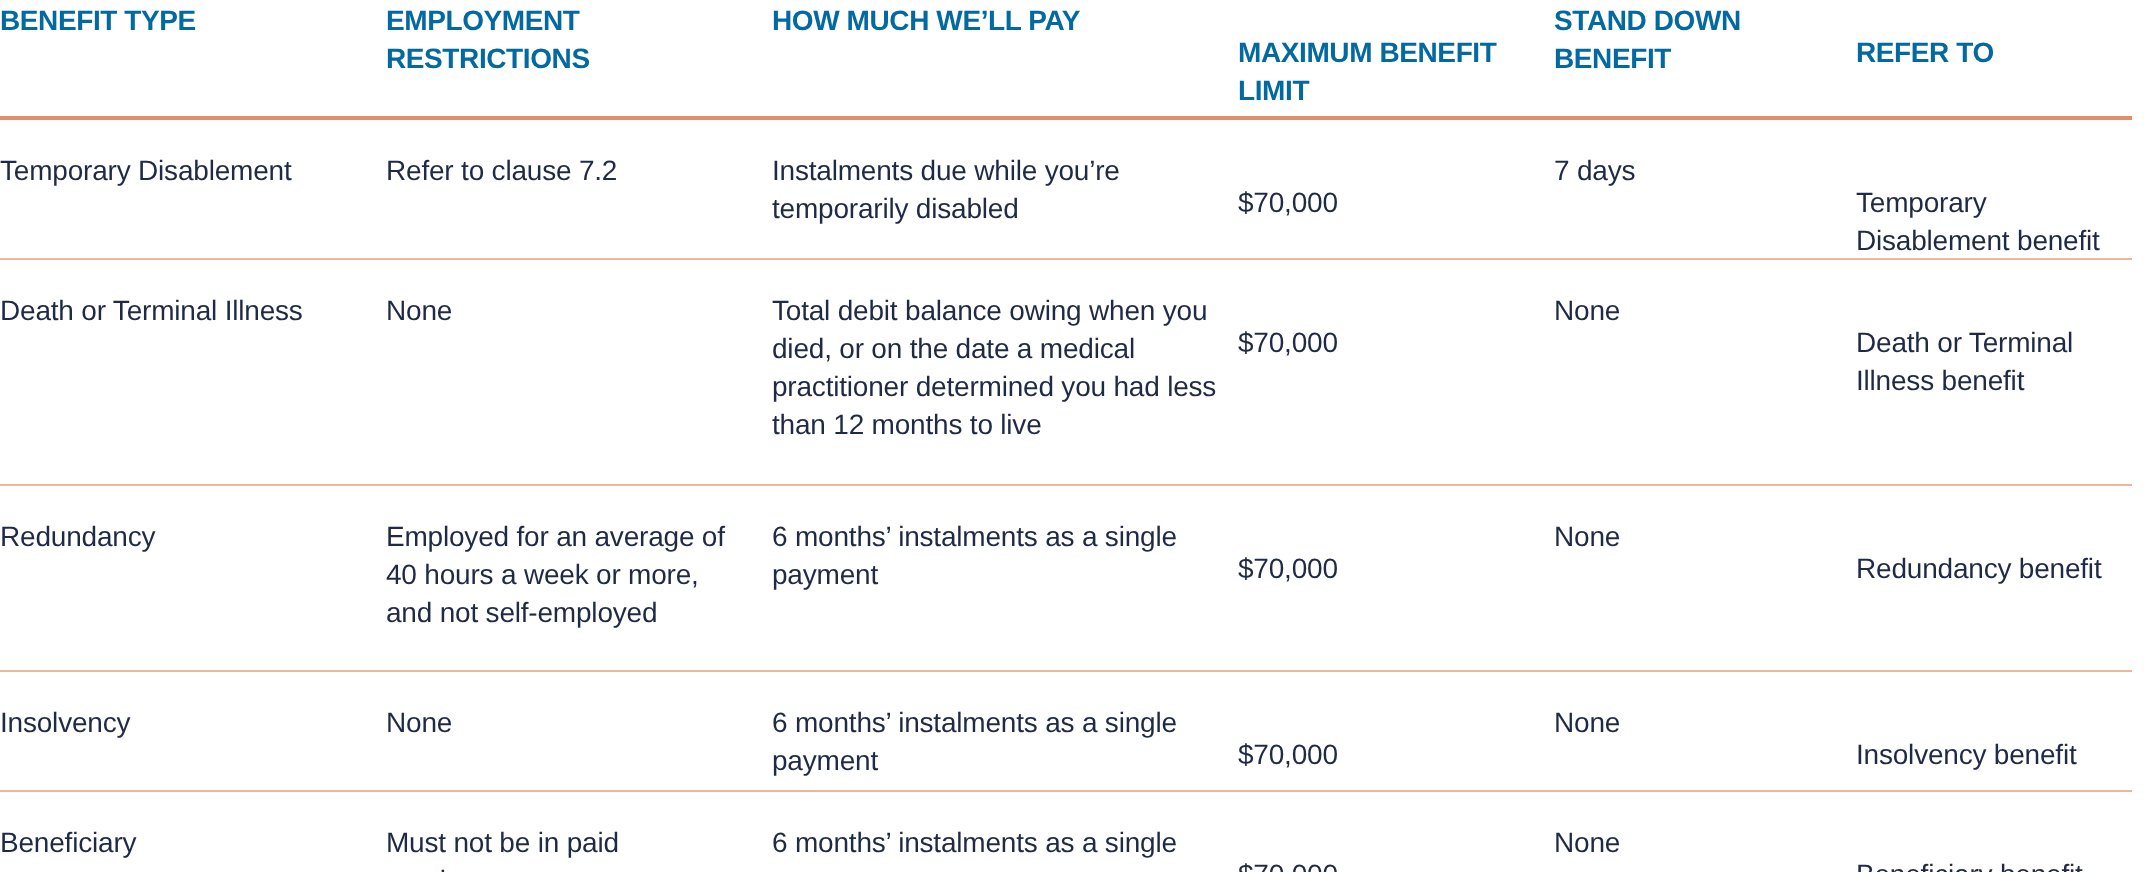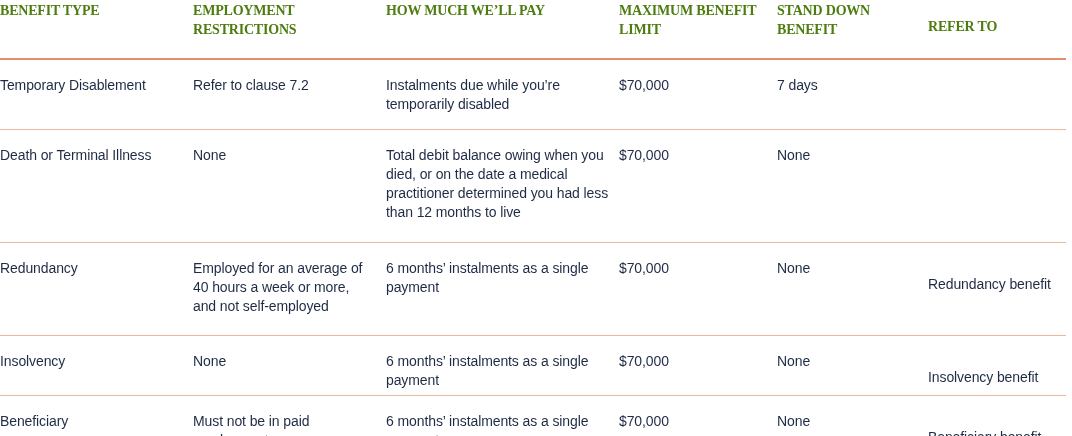--- a/index.html
+++ b/index.html
@@ -1,27 +1,27 @@
 <!DOCTYPE html>
 <html><head>
   <meta charset="utf-8">
   <style>
     html, body { margin: 0; padding: 0; background: #ffffff; }
     body { width: 1072px; height: 436px; overflow: hidden; font-family: "Liberation Sans", sans-serif; color: #1f2b45; }
     .tbl { position: relative; width: 1066px; }
     .row { display: flex; }
     .cell { box-sizing: border-box; padding-right: 10px; font-size: 14px; line-height: 19px; letter-spacing: -0.1px; }
     .hdr { height: 58px; border-bottom: 2px solid #e08e6d; }
-    .hdr .cell { font-weight: bold; font-size: 14px; line-height: 19px; color: #4d7c0f; padding-top: 1px; letter-spacing: -0.2px; font-family: Liberation Serif, serif; }
+    .hdr .cell { font-weight: bold; font-size: 14px; line-height: 19px; color: #0369a1; padding-top: 1px; letter-spacing: -0.2px; }
     .body-row { border-bottom: 1px solid #ecb79c; padding-top: 16px; box-sizing: border-box; }
     .body-row:last-child { border-bottom: none; }
     .c1 { width: 193px; }
     .c2 { width: 193px; }
     .c3 { width: 233px; }
-    .c4 { width: 158px; }
+    .c4 { width: 158px; margin-top: 16px; }
     .c5 { width: 151px; }
     .c6 { width: 138px; padding-right: 0; margin-top: 16px; }
   </style>
 </head>
 <body>
 
 <div class="tbl">
   <div class="row hdr">
     <div class="cell c1">BENEFIT TYPE</div>
     <div class="cell c2">EMPLOYMENT RESTRICTIONS</div>
@@ -30,28 +30,30 @@
     <div class="cell c5">STAND DOWN BENEFIT</div>
     <div class="cell c6">REFER TO</div>
   </div>
 
   <div class="row body-row" style="height:70px">
     <div class="cell c1">Temporary Disablement</div>
     <div class="cell c2">Refer to clause 7.2</div>
     <div class="cell c3">Instalments due while you’re temporarily disabled</div>
     <div class="cell c4">$70,000</div>
     <div class="cell c5">7 days</div>
+    <div class="cell c6">Temporary Disablement benefit</div>
   </div>
 
   <div class="row body-row" style="height:113px">
     <div class="cell c1">Death or Terminal Illness</div>
     <div class="cell c2">None</div>
     <div class="cell c3">Total debit balance owing when you died, or on the date a medical practitioner determined you had less than 12 months to live</div>
     <div class="cell c4">$70,000</div>
     <div class="cell c5">None</div>
+    <div class="cell c6">Death or Terminal Illness benefit</div>
   </div>
 
   <div class="row body-row" style="height:93px">
     <div class="cell c1">Redundancy</div>
     <div class="cell c2">Employed for an average of 40 hours a week or more, and not self-employed</div>
     <div class="cell c3">6 months’ instalments as a single payment</div>
     <div class="cell c4">$70,000</div>
     <div class="cell c5">None</div>
     <div class="cell c6">Redundancy benefit</div>
   </div>

